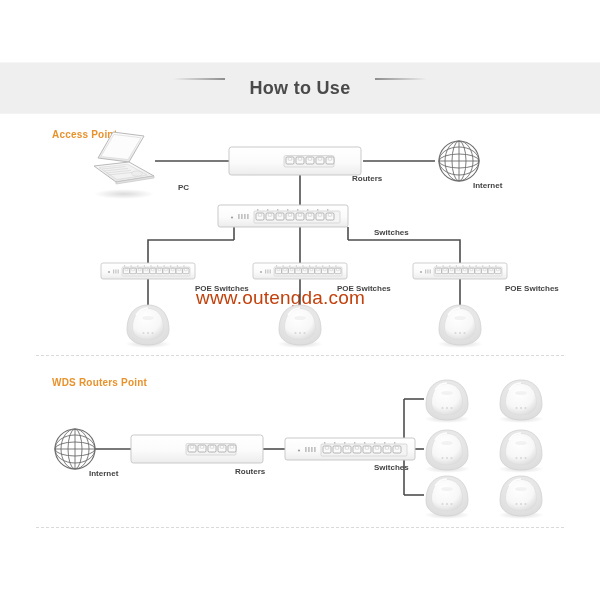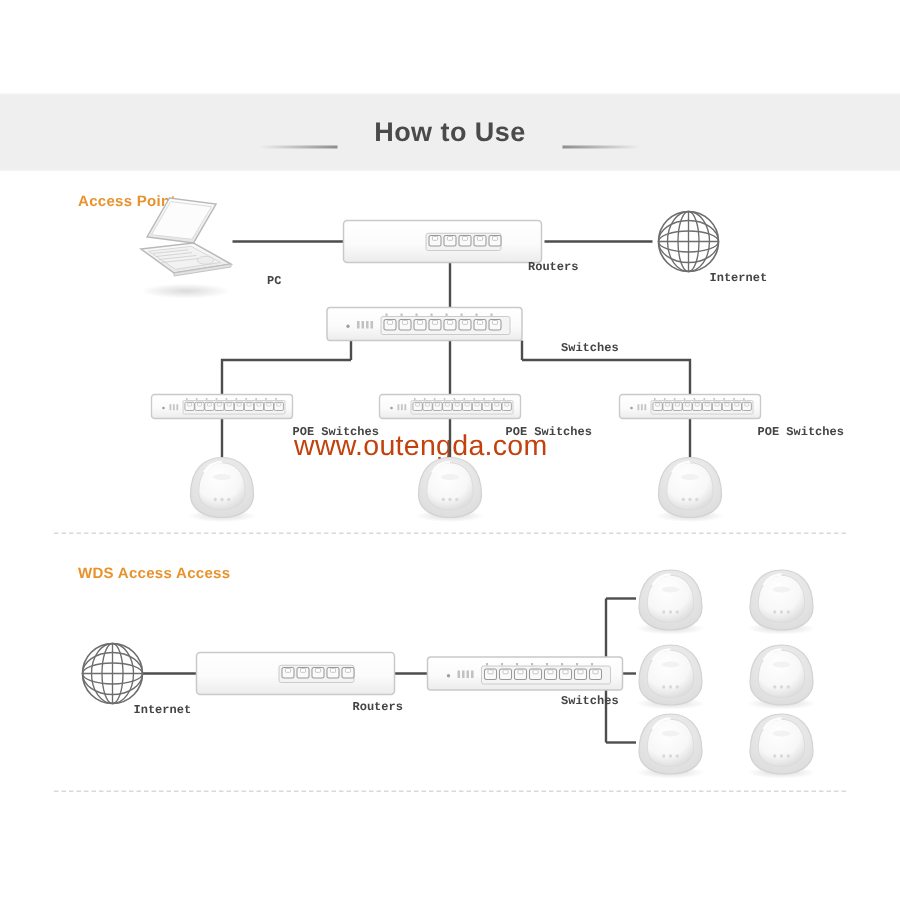--- a/index.html
+++ b/index.html
@@ -10,21 +10,21 @@
   }
   .page{position:absolute;inset:0;}
 
   
   .header-band{
     position:absolute;left:0;top:62px;width:600px;height:50px;
     background:#efefef;
     border-top:1px solid #f6f6f6;border-bottom:1px solid #f3f3f3;
     display:flex;align-items:center;justify-content:center;
   }
-  .header-inner{display:flex;align-items:flex-end;gap:24px;}
+  .header-inner{display:flex;align-items:flex-start;gap:24px;}
   .hdr-rule{width:52px;height:2px;}
   .hdr-rule.left{background:linear-gradient(to right,rgba(150,150,150,0),#8d8d8d);}
   .hdr-rule.right{background:linear-gradient(to left,rgba(150,150,150,0),#8d8d8d);}
   .hdr-title{
     font-size:18px;font-weight:bold;color:#4a4a4a;
     letter-spacing:.3px;white-space:nowrap;
   }
 
   
   .sect-title{
@@ -42,21 +42,21 @@
   #sep1{top:355px;}
   #sep2{top:527px;}
 
   
   .canvas{position:absolute;left:0;top:0;width:600px;height:600px;
           pointer-events:none;}
 
   
   .lbl{
     position:absolute;font-size:8px;color:#444;white-space:nowrap;
-    font-family:Liberation Mono, monospace;
+    font-family:Liberation Sans, sans-serif;
     padding-left:32px;
   }
   .lbl.b{font-weight:bold;}
 
   
   .watermark{
     position:absolute;left:196px;top:287px;
     font-size:19px;color:#c2410c;white-space:nowrap;
     font-family:"Liberation Sans", sans-serif;letter-spacing:.2px;
   }
@@ -68,21 +68,21 @@
 
   <div class="header-band">
     <div class="header-inner">
       <span class="hdr-rule left"></span>
       <span class="hdr-title">How to Use</span>
       <span class="hdr-rule right"></span>
     </div>
   </div>
 
   <div class="sect-title" id="ap-title">Access Point</div>
-  <div class="sect-title" id="wds-title">WDS Access Access</div>
+  <div class="sect-title" id="wds-title">WDS Routers Point</div>
 
   <div class="dashed" id="sep1"></div>
   <div class="dashed" id="sep2"></div>
 
   <div class="watermark">www.outengda.com</div>
 
   <svg class="canvas" viewBox="0 0 600 600">
     <defs>
 
       <linearGradient id="lapg" x1="0" y1="0" x2="0" y2="1">

